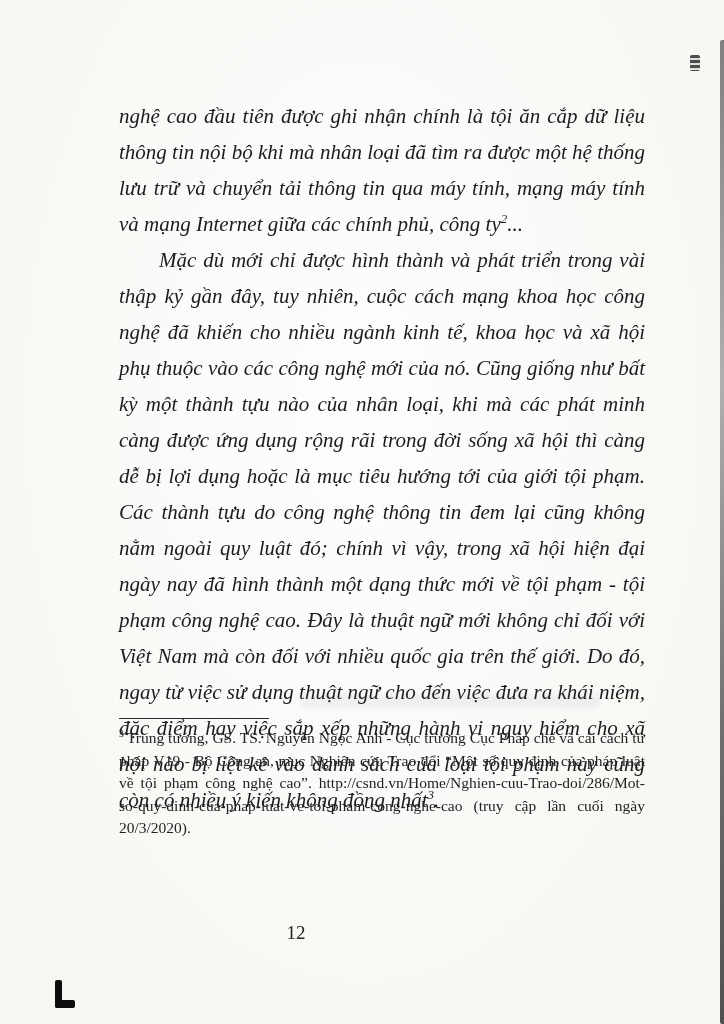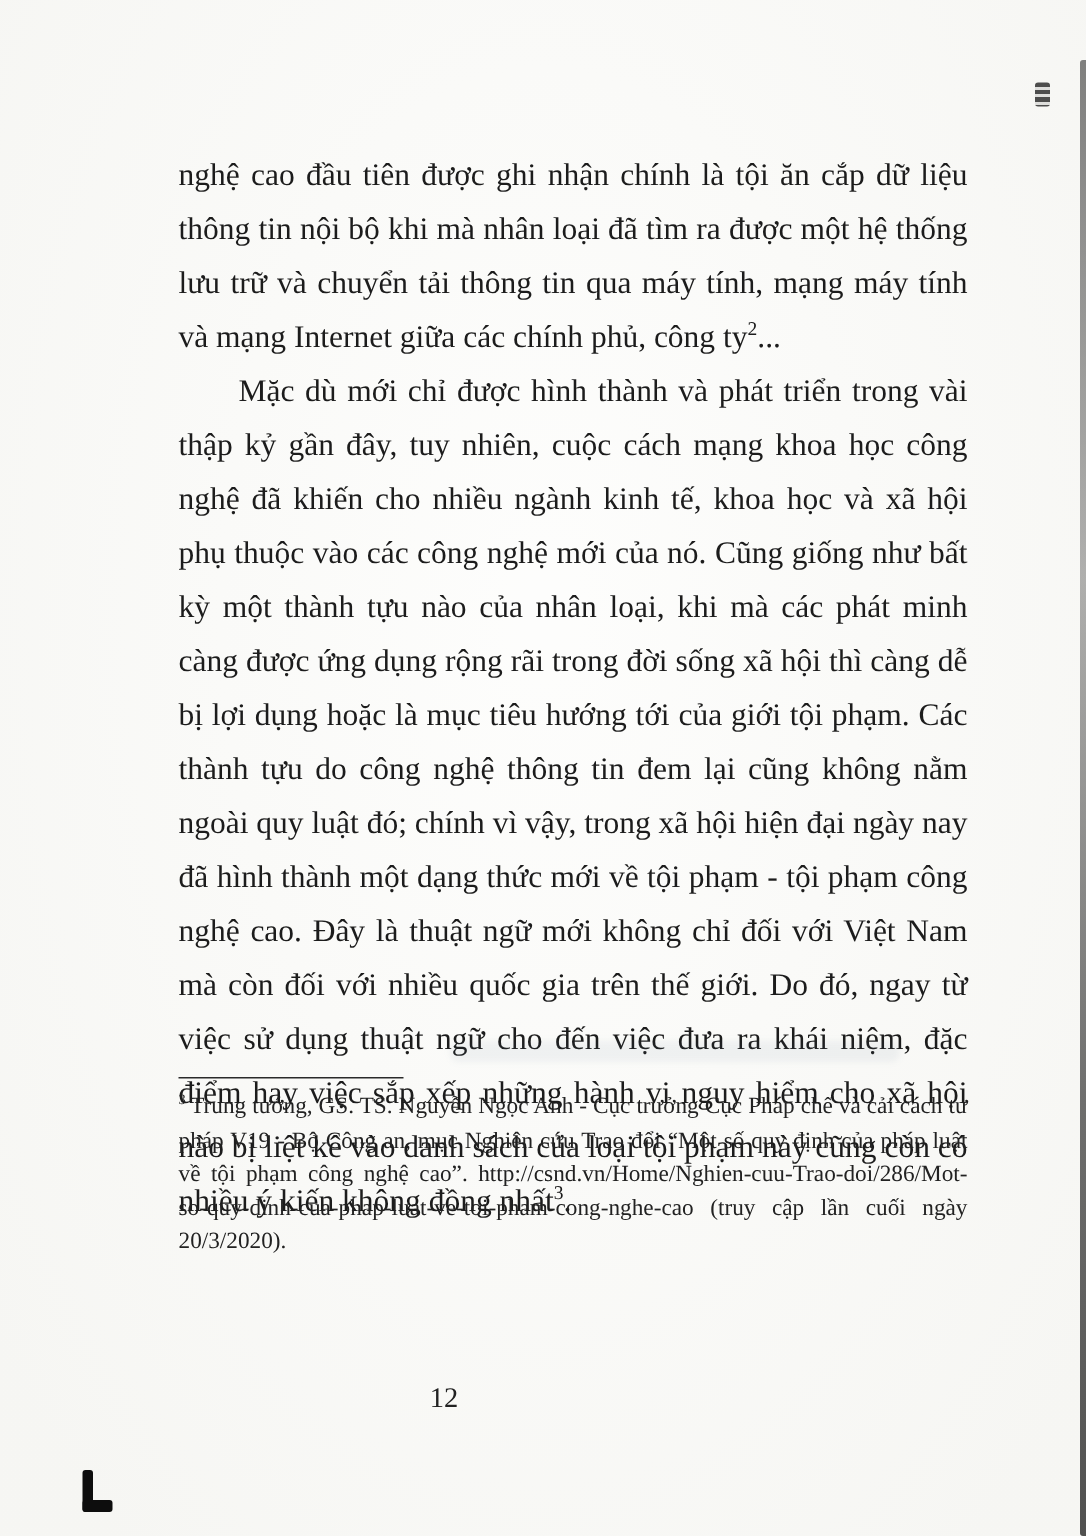--- a/index.html
+++ b/index.html
@@ -27,20 +27,21 @@
     left: 119px;
     top: 98px;
     width: 526px;
     font-size: 21px;
     line-height: 36px;
     text-align: justify;
     color: #1c1c1c;
   }
   .body-par {
     margin: 0;
+    font-style: italic;
   }
   .body-par.indent {
     text-indent: 40px;
   }
   sup {
     font-size: 0.62em;
     line-height: 0;
     vertical-align: super;
   }
   .footnote-area {

